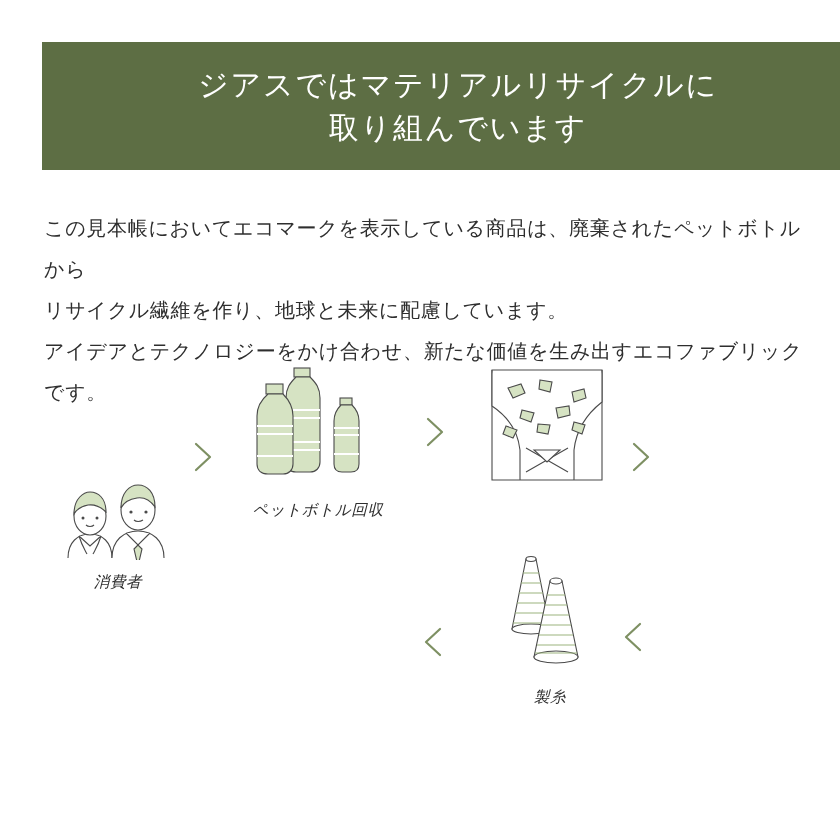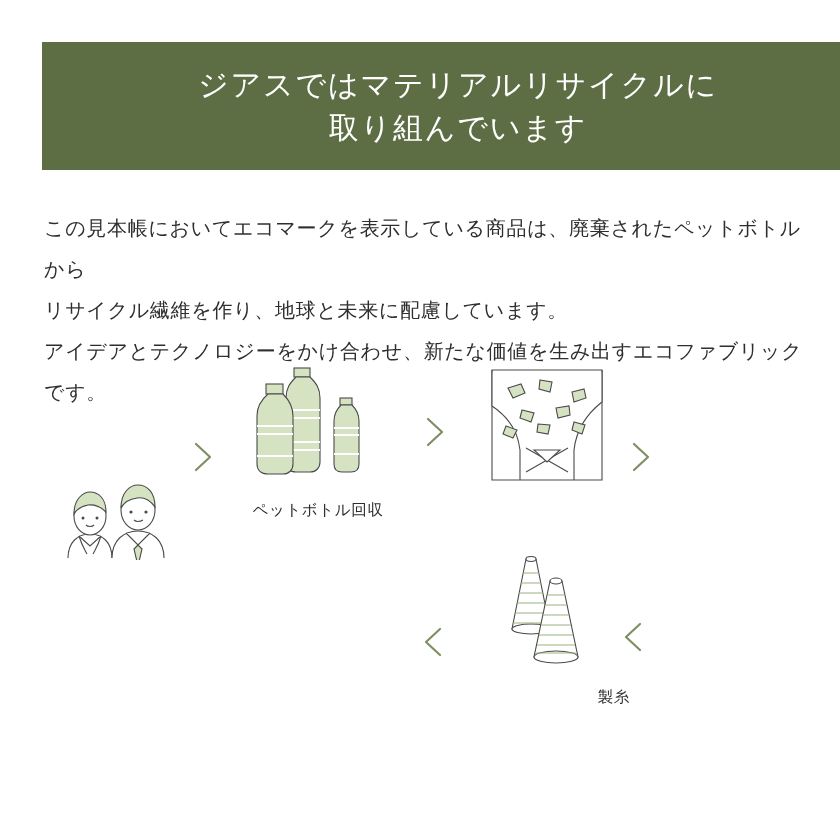--- a/index.html
+++ b/index.html
@@ -60,20 +60,21 @@
   .flow {
     position: absolute;
     left: 0;
     top: 340px;
     width: 840px;
     height: 430px;
   }
   .node {
     position: absolute;
     text-align: center;
+    font-style: italic;
   }
   .node .art {
     position: relative;
     margin: 0 auto;
   }
   .node .caption {
     margin-top: 8px;
     font-size: 15.5px;
     letter-spacing: 0.04em;
     color: #2e2e2e;
@@ -83,21 +84,21 @@
     position: absolute;
     color: #7e9063;
   }
   .arrow svg { display: block; }
 
   
   #node-consumer  { left: 38px;  top: 110px; width: 160px; }
   #node-collect   { left: 228px; top: 18px;  width: 180px; }
   #node-wash      { left: 462px; top: 22px;  width: 170px; }
   #node-pellet    { left: 648px; top: 120px; width: 170px; }
-  #node-spin      { left: 470px; top: 205px; width: 160px; text-align: right; }
+  #node-spin      { left: 470px; top: 205px; width: 160px; }
   #node-product   { left: 240px; top: 205px; width: 170px; }
 
   #arrow-1 { left: 190px; top: 100px; }
   #arrow-2 { left: 422px; top: 75px; }
   #arrow-3 { left: 628px; top: 100px; }
   #arrow-4 { left: 620px; top: 280px; }
   #arrow-5 { left: 420px; top: 285px; }
 </style>
 </head>
 <body>
@@ -136,20 +137,21 @@
             <path d="M88 83 L100 95 L112 83" fill="#ffffff"></path>
             <path d="M100 95 L96 99 L100 116 L104 99 Z" fill="#d6e3c3" stroke="#4a4a4a"></path>
             <ellipse cx="100" cy="60" rx="17" ry="20" fill="#ffffff"></ellipse>
             <path d="M83 58 C83 42 92 35 100 35 C109 35 117 42 117 57 C112 50 106 47 99 48 C91 49 86 52 83 58 Z" fill="#d6e3c3" stroke="#4a4a4a"></path>
             <circle cx="93" cy="62" r="1.6" fill="#4a4a4a" stroke="none"></circle>
             <circle cx="108" cy="62" r="1.6" fill="#4a4a4a" stroke="none"></circle>
             <path d="M96 70 C98 72 102 72 105 70" fill="none"></path>
           </g>
         </svg>
       </div>
+      <div class="caption">消費者</div>
     </div>
 
     <div class="arrow" id="arrow-1">
       <svg width="26" height="34" viewBox="0 0 26 34" fill="none" stroke="#7e9063" stroke-width="2.2" stroke-linecap="round" stroke-linejoin="round">
         <polyline points="6,4 20,17 6,30"></polyline>
       </svg>
     </div>
 
     <div class="node" id="node-collect">
       <div class="art">

